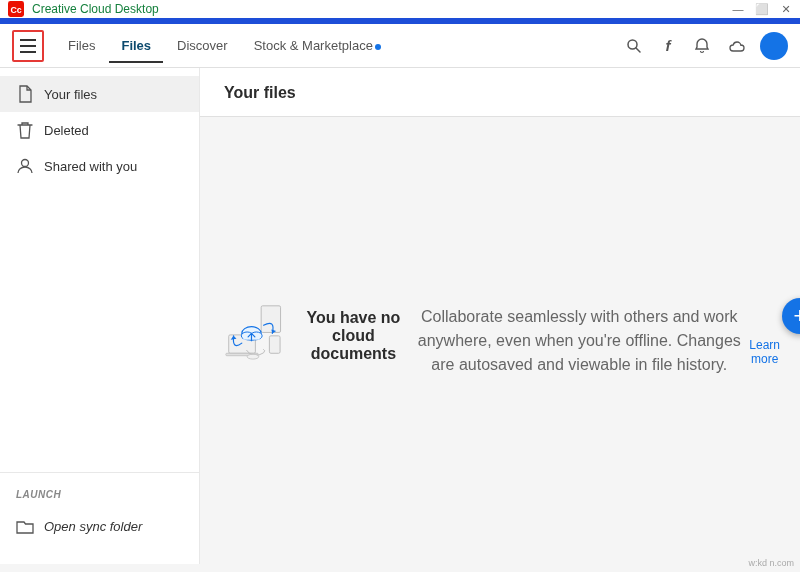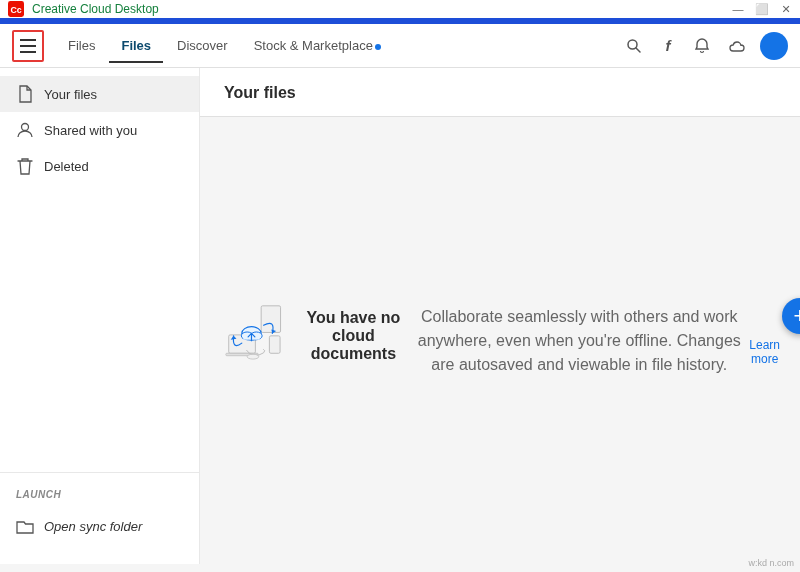--- a/index.html
+++ b/index.html
@@ -342,34 +342,34 @@
         <div class="sidebar-icon">
           <svg width="16" height="18" viewBox="0 0 16 18" fill="none">
             <path d="M3 1h7l4 4v12H3V1z" stroke="#555" stroke-width="1.3" fill="none"></path>
             <path d="M10 1v4h4" stroke="#555" stroke-width="1.3" fill="none"></path>
           </svg>
         </div>
         <span>Your files</span>
       </div>
       <div class="sidebar-item">
         <div class="sidebar-icon">
+          <svg width="16" height="18" viewBox="0 0 16 18" fill="none">
+            <path d="M1 4h14M5 4V2h6v2M3 4l1 13h8l1-13" stroke="#555" stroke-width="1.3" fill="none" stroke-linecap="round"></path>
+          </svg>
+        </div>
+        <span>Deleted</span>
+      </div>
+      <div class="sidebar-item">
+        <div class="sidebar-icon">
           <svg width="18" height="18" viewBox="0 0 18 18" fill="none">
             <circle cx="9" cy="6" r="3.5" stroke="#555" stroke-width="1.3" fill="none"></circle>
             <path d="M2 16c0-3.31 3.13-6 7-6s7 2.69 7 6" stroke="#555" stroke-width="1.3" fill="none"></path>
           </svg>
         </div>
         <span>Shared with you</span>
-      </div>
-      <div class="sidebar-item">
-        <div class="sidebar-icon">
-          <svg width="16" height="18" viewBox="0 0 16 18" fill="none">
-            <path d="M1 4h14M5 4V2h6v2M3 4l1 13h8l1-13" stroke="#555" stroke-width="1.3" fill="none" stroke-linecap="round"></path>
-          </svg>
-        </div>
-        <span>Deleted</span>
       </div>
     </div>
     <div class="sidebar-bottom">
       <div class="sidebar-section-label">LAUNCH</div>
       <div class="sidebar-item">
         <div class="sidebar-icon">
           <svg width="18" height="15" viewBox="0 0 18 15" fill="none">
             <path d="M1 3h7l1.5 2H17v9H1V3z" stroke="#555" stroke-width="1.3" fill="none"></path>
           </svg>
         </div>

